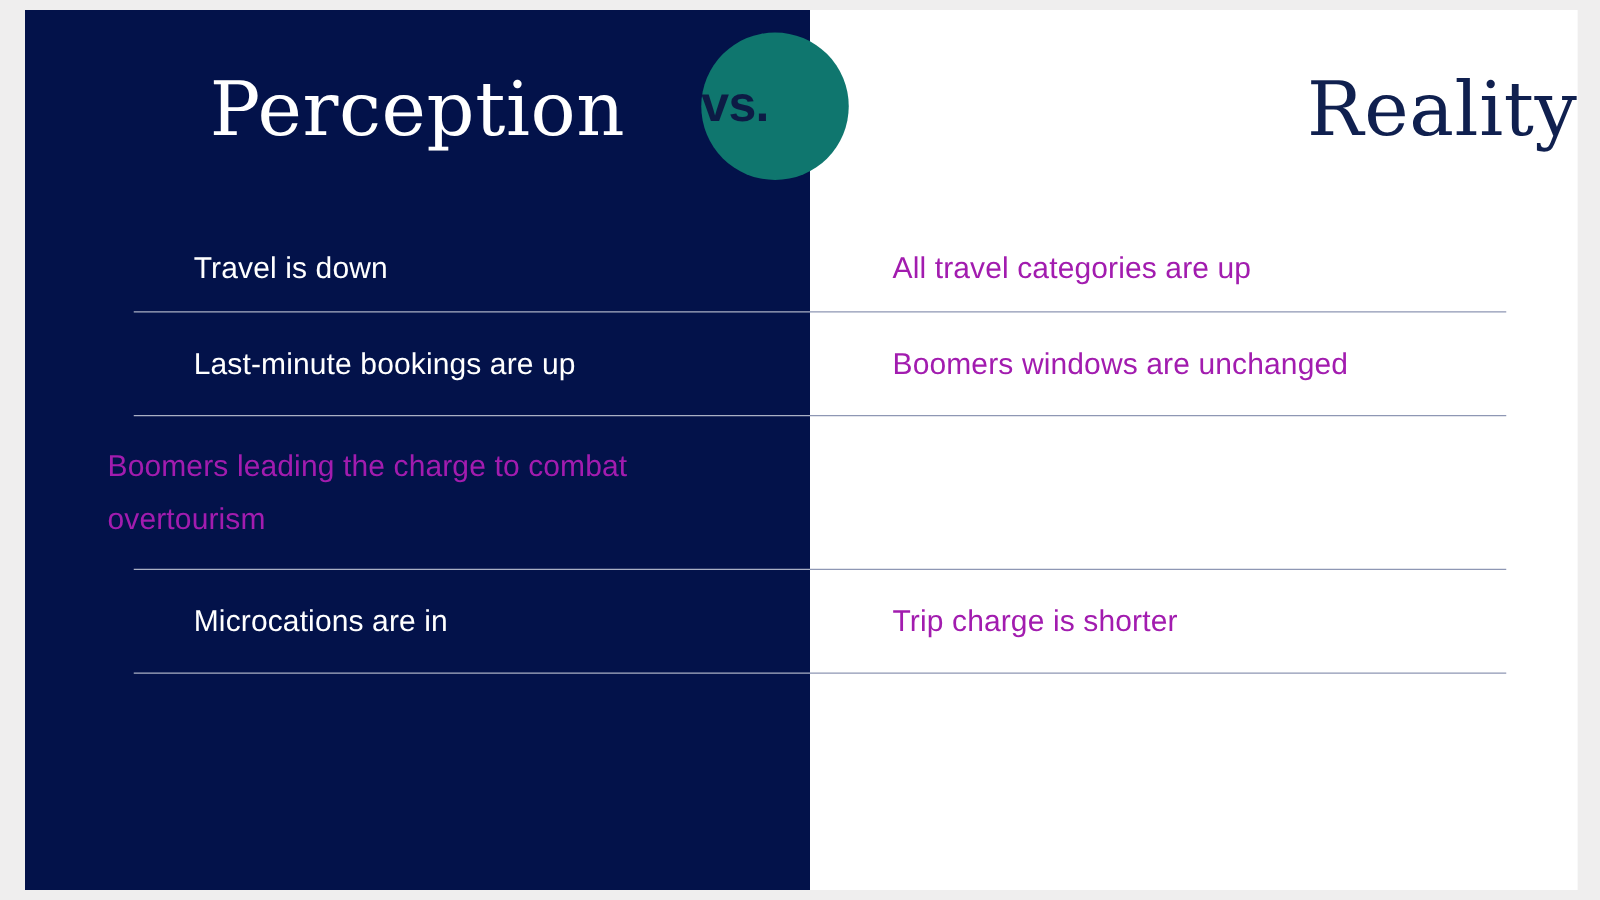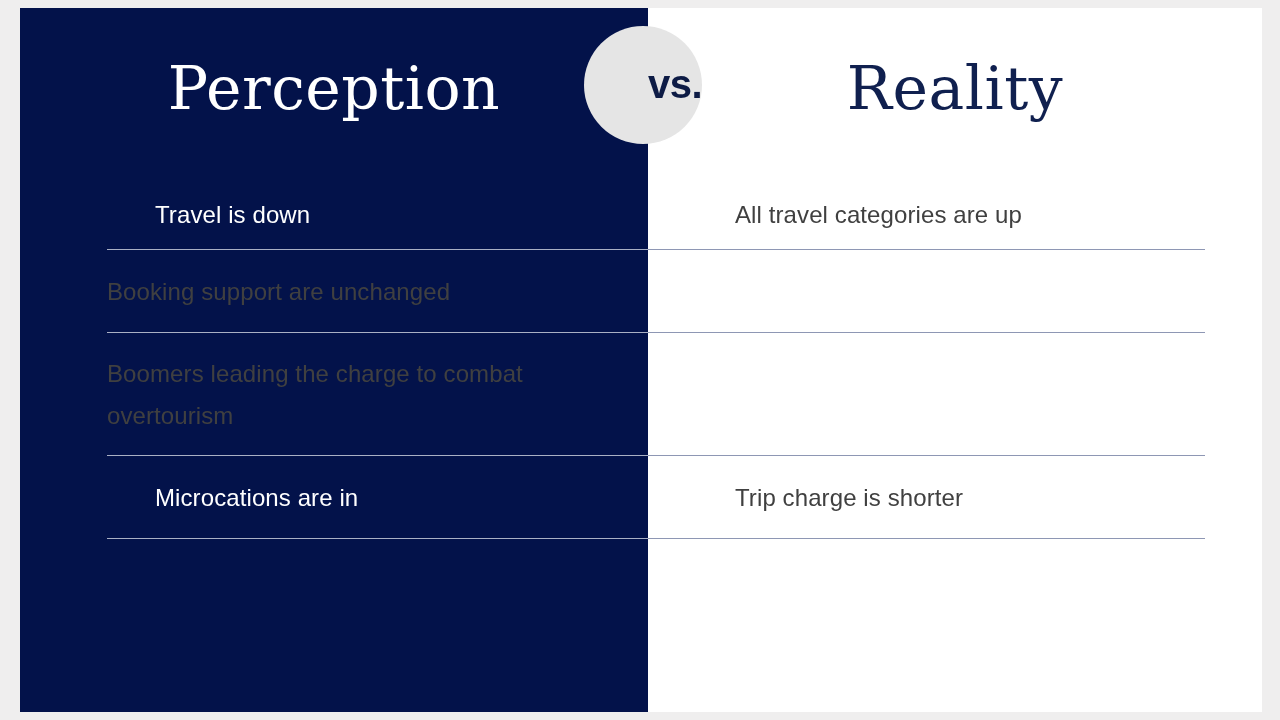--- a/index.html
+++ b/index.html
@@ -64,36 +64,36 @@
   }
   .heading-left {
     left: 0;
     width: 628px;
     text-align: center;
     color: #ffffff;
   }
   .heading-right {
     left: 628px;
     width: 614px;
-    text-align: center;
+    text-align: right;
     color: #10204f;
   }
 
   
   .vs-badge {
     position: absolute;
-    left: 564px;
+    left: 541px;
     top: 18px;
     width: 118px;
     height: 118px;
     border-radius: 50%;
-    background: #e5e5e5;
+    background: #0f766e;
     display: flex;
     align-items: center;
-    justify-content: flex-end;
+    justify-content: flex-start;
     z-index: 5;
   }
   .vs-badge span {
     font-family: "Liberation Sans", sans-serif;
     font-weight: 700;
     font-size: 40px;
     letter-spacing: -0.5px;
     color: #0d1b45;
     line-height: 1;
     transform: translateY(-1px);
@@ -125,23 +125,23 @@
   }
   .cell-left {
     width: 628px;
     padding-left: 135px;
     padding-right: 22px;
     color: #ffffff;
     text-align: center;
   }
   .cell-right {
     width: 614px;
-    padding-left: 87px;
+    padding-left: 66px;
     padding-right: 8px;
-    color: #404040;
+    color: #a21caf;
   }
 
   
   .row .rule-left,
   .row .rule-right {
     position: absolute;
     bottom: 0;
     height: 1px;
   }
   .row .rule-left {
@@ -182,21 +182,22 @@
 
       <div class="row" style="height:70px">
         <div class="cell cell-left">Travel is down</div>
         <div class="cell cell-right">All travel categories are up</div>
         <div class="rule-left"></div>
         <div class="rule-right"></div>
       </div>
 
 
       <div class="row" style="height:83px">
-        <div class="cell cell-right">Booking support are unchanged</div>
+        <div class="cell cell-left">Last-minute bookings are up</div>
+        <div class="cell cell-right">Boomers windows are unchanged</div>
         <div class="rule-left"></div>
         <div class="rule-right"></div>
       </div>
 
       <div class="row tall" style="height:123px">
         <div class="cell cell-right">Boomers leading the charge to combat overtourism</div>
         <div class="rule-left"></div>
         <div class="rule-right"></div>
       </div>
 

